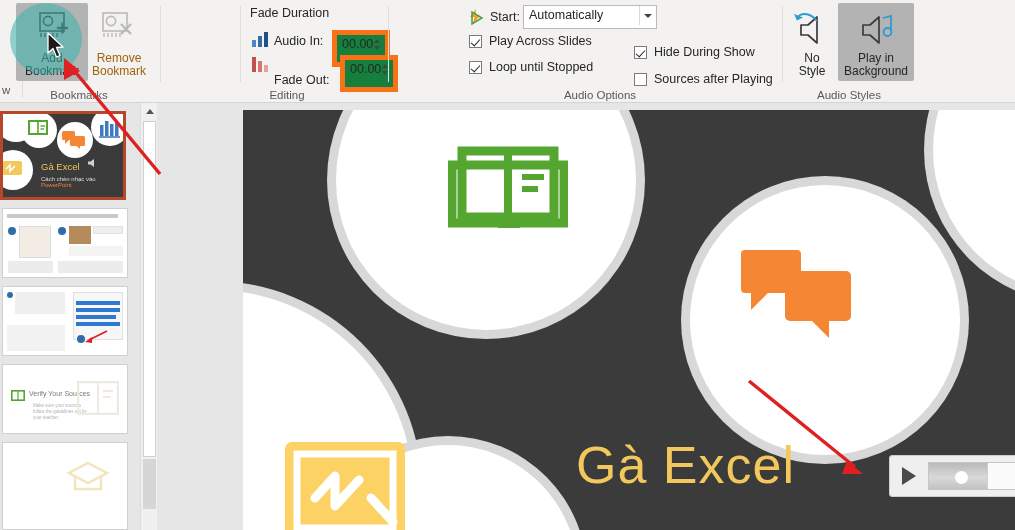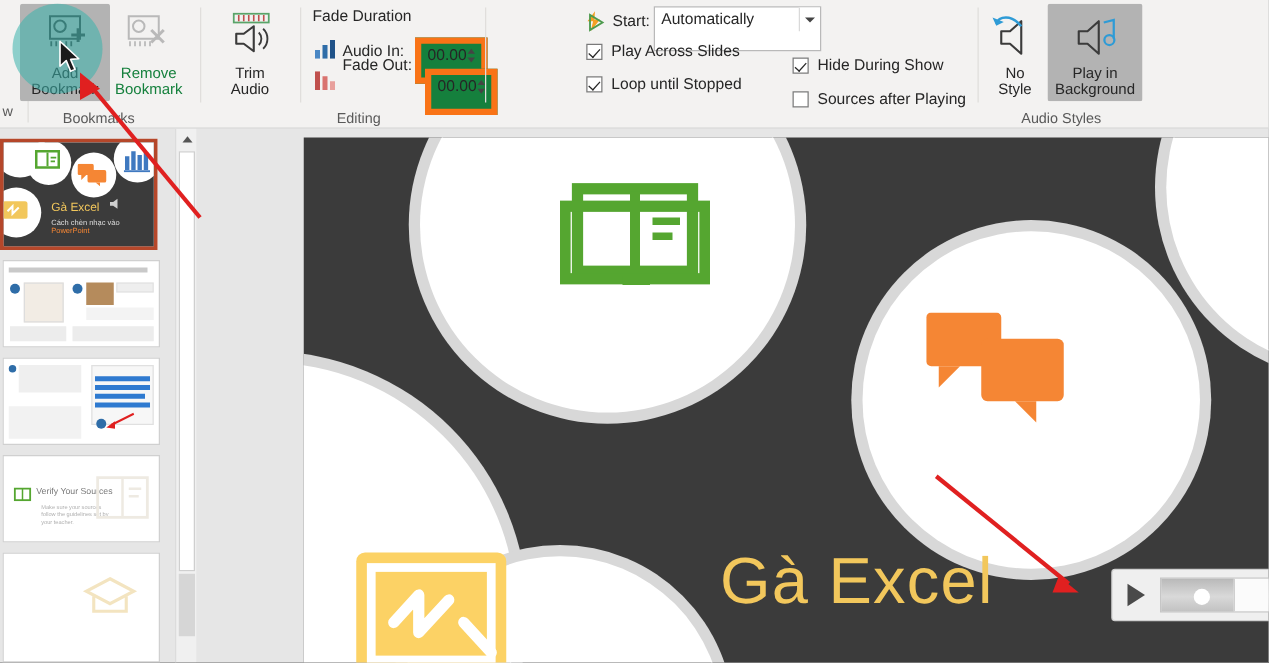--- a/index.html
+++ b/index.html
@@ -33,21 +33,21 @@
     position:absolute; width:72px; top:3px; height:78px;
     text-align:center; cursor:pointer;
     border:1px solid transparent; border-radius:2px;
   }
   .bigbtn .lbl {
     position:absolute; left:0; right:0; bottom:2px;
     font-size:12px; line-height:13px; color:#262626;
   }
   .bigbtn .ico { position:absolute; left:0; right:0; top:5px; height:36px; }
   .bigbtn.sel { background:#b3b3b3; }
-  .bigbtn.disabled .lbl { color:#15803d; }
+  .bigbtn.disabled .lbl { color:#a16207; }
 
   
   .lbl-s { font-size:12.5px; color:#262626; }
   .spin {
     position:absolute; height:37px; background:#15803d;
     border:5px solid #f97316;
   }
   .spin .val {
     position:absolute; left:5px; top:2px; font-size:12.5px; color:#262626;
   }
@@ -65,21 +65,21 @@
 
   .cb { position:absolute; width:13px; height:13px;
         border:1px solid #7a7a7a; background:#fff; cursor:pointer; }
   .cb.on::after {
     content:""; position:absolute; left:3px; top:1px;
     width:4px; height:8px; border:solid #262626;
     border-width:0 1.6px 1.6px 0; transform:rotate(42deg);
   }
 
   .combo {
-    position:absolute; height:36px; background:#fff; border:1px solid #b9b9b9;
+    position:absolute; height:24px; background:#fff; border:1px solid #b9b9b9;
     cursor:pointer;
   }
   .combo .ctext { position:absolute; left:5px; top:2px; font-size:12.5px; }
   .combo .cbtn {
     position:absolute; right:0; top:0; width:17px; height:19px;
     border-left:1px solid #d9d9d9; background:#fff;
     display:flex; align-items:center; justify-content:center;
   }
   .combo .cbtn i { width:0;height:0;border-left:4px solid transparent;
     border-right:4px solid transparent; border-top:4px solid #444; }
@@ -218,44 +218,20 @@
       </div>
     </div>
 
     <div class="grp-label" style="left:14px;width:130px;">Bookmarks</div>
   </div>
 
   <div class="grp-sep" style="left:160px;"></div>
 
   <div class="grp" style="left:162px;width:225px;">
 
-    <div class="bigbtn" style="left:2px;">
-      <div class="ico">
-        <svg width="72" height="38" viewBox="0 0 72 38">
-          <rect x="22" y="2" width="28" height="7" fill="none" stroke="#5aa469" stroke-width="1.4"></rect>
-          <g stroke="#c0504d" stroke-width="1.3">
-            <line x1="26" y1="3" x2="26" y2="8"></line>
-              <line x1="30" y1="3" x2="30" y2="8"></line>
-            <line x1="34" y1="3" x2="34" y2="8"></line>
-              <line x1="38" y1="3" x2="38" y2="8"></line>
-            <line x1="42" y1="3" x2="42" y2="8"></line>
-              <line x1="46" y1="3" x2="46" y2="8"></line>
-          </g>
-          <path d="M24 18 L30 18 L38 12 L38 32 L30 26 L24 26 Z" fill="none" stroke="#3b3b3b" stroke-width="1.7" stroke-linejoin="round"></path>
-          <g fill="none" stroke="#3b3b3b" stroke-width="1.5">
-            <path d="M42 17 a7 7 0 0 1 0 10"></path>
-            <path d="M45.5 14 a11 11 0 0 1 0 16"></path>
-          </g>
-        </svg>
-      </div>
-      <div class="lbl">
-        <span>Trim</span><br>
-        <span>Audio</span>
-      </div>
-    </div>
 
     <div class="grp-sep" style="left:78px;"></div>
 
     <div style="position:absolute;left:88px;top:6px;" class="lbl-s">Fade Duration</div>
 
     <div style="position:absolute;left:90px;top:32px;">
       <svg width="17" height="15" viewBox="0 0 17 15">
         <rect x="0" y="8" width="4" height="7" fill="#4a87c4"></rect>
         <rect x="6" y="4" width="4" height="11" fill="#2f6da8"></rect>
         <rect x="12" y="0" width="4" height="15" fill="#1f5288"></rect>
@@ -270,21 +246,21 @@
         </span>
     </div>
 
     <div style="position:absolute;left:90px;top:57px;">
       <svg width="17" height="15" viewBox="0 0 17 15">
         <rect x="0" y="0" width="4" height="15" fill="#c0504d"></rect>
         <rect x="6" y="4" width="4" height="11" fill="#d9736f"></rect>
         <rect x="12" y="8" width="4" height="7" fill="#e8a09c"></rect>
       </svg>
     </div>
-    <div class="lbl-s" style="position:absolute;left:112px;top:45px;">Fade Out:</div>
+    <div class="lbl-s" style="position:absolute;left:112px;top:73px;">Fade Out:</div>
     <div class="spin" style="left:178px;top:55px;width:58px;">
       <span class="val">00.00</span>
       <span class="arrows">
           <i class="up"></i>
           <i class="dn"></i>
         </span>
     </div>
 
     <div class="grp-label" style="left:70px;width:110px;margin-top:43px;">Editing</div>
   </div>
@@ -313,20 +289,21 @@
 
     <div class="cb on" style="left:79px;top:61px;"></div>
     <div class="lbl-s" style="position:absolute;left:99px;top:60px;">Loop until Stopped</div>
 
     <div class="cb on" style="left:244px;top:46px;"></div>
     <div class="lbl-s" style="position:absolute;left:264px;top:45px;">Hide During Show</div>
 
     <div class="cb" style="left:244px;top:52px;margin-top:21px;"></div>
     <div class="lbl-s" style="position:absolute;left:264px;top:72px;">Sources after Playing</div>
 
+    <div class="grp-label" style="left:100px;width:220px;">Audio Options</div>
   </div>
 
   <div class="grp-sep" style="left:782px;"></div>
 
   <div class="grp" style="left:784px;width:130px;">
 
     <div class="bigbtn sel" style="left:54px;width:76px;">
       <div class="ico">
         <svg width="76" height="38" viewBox="0 0 76 38">
           <path d="M24 16 L31 16 L40 8 L40 34 L31 26 L24 26 Z" fill="none" stroke="#3b3b3b" stroke-width="1.7" stroke-linejoin="round"></path>

